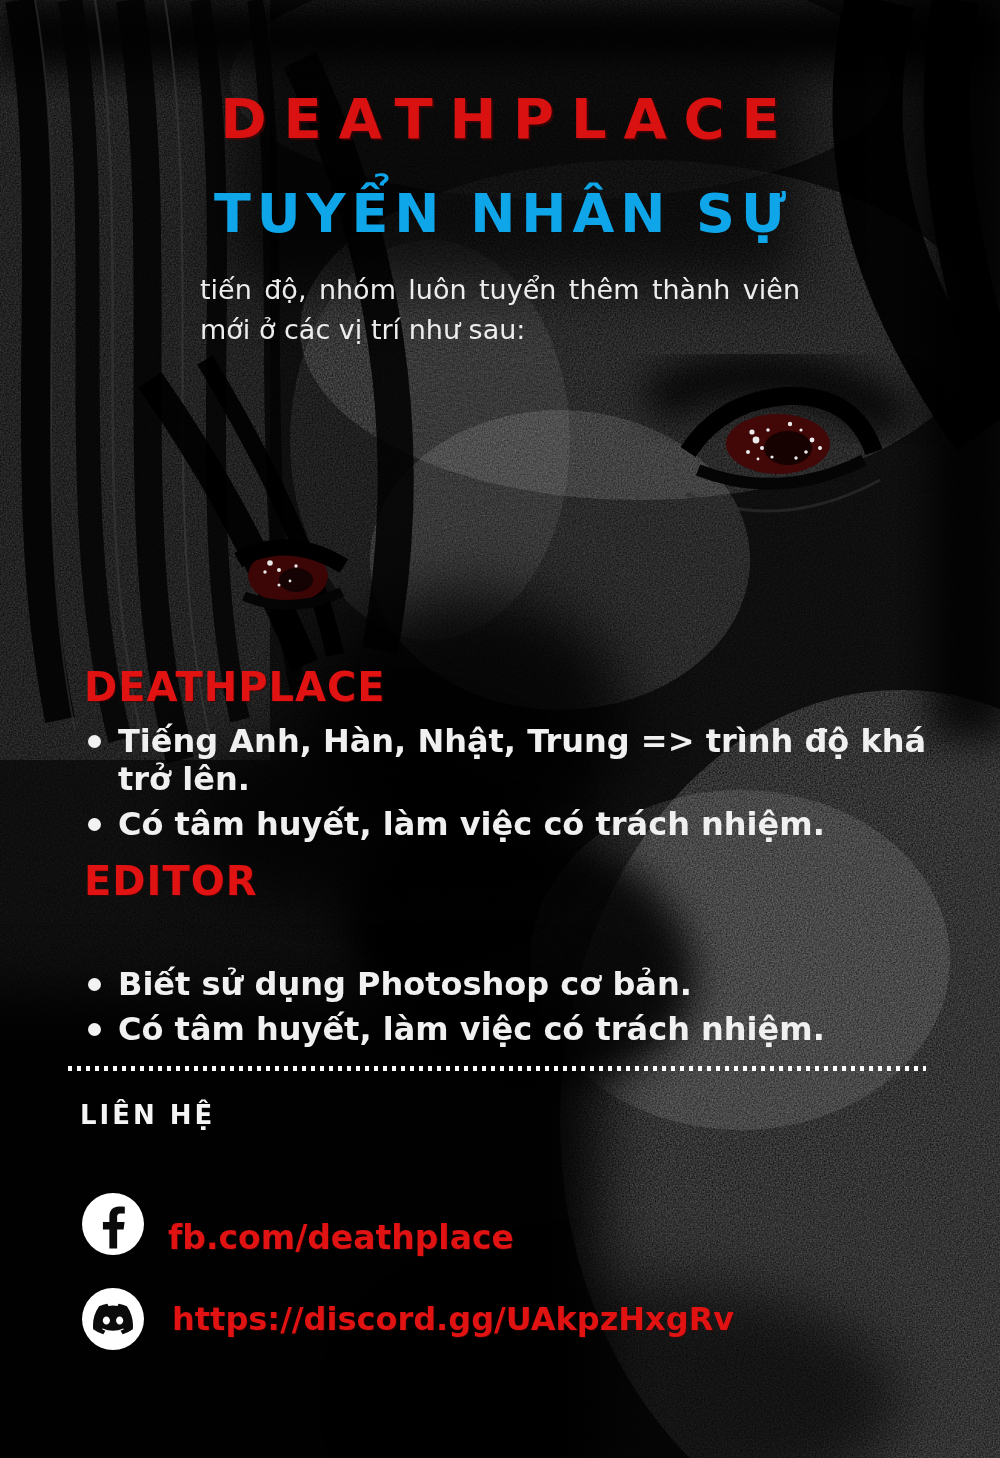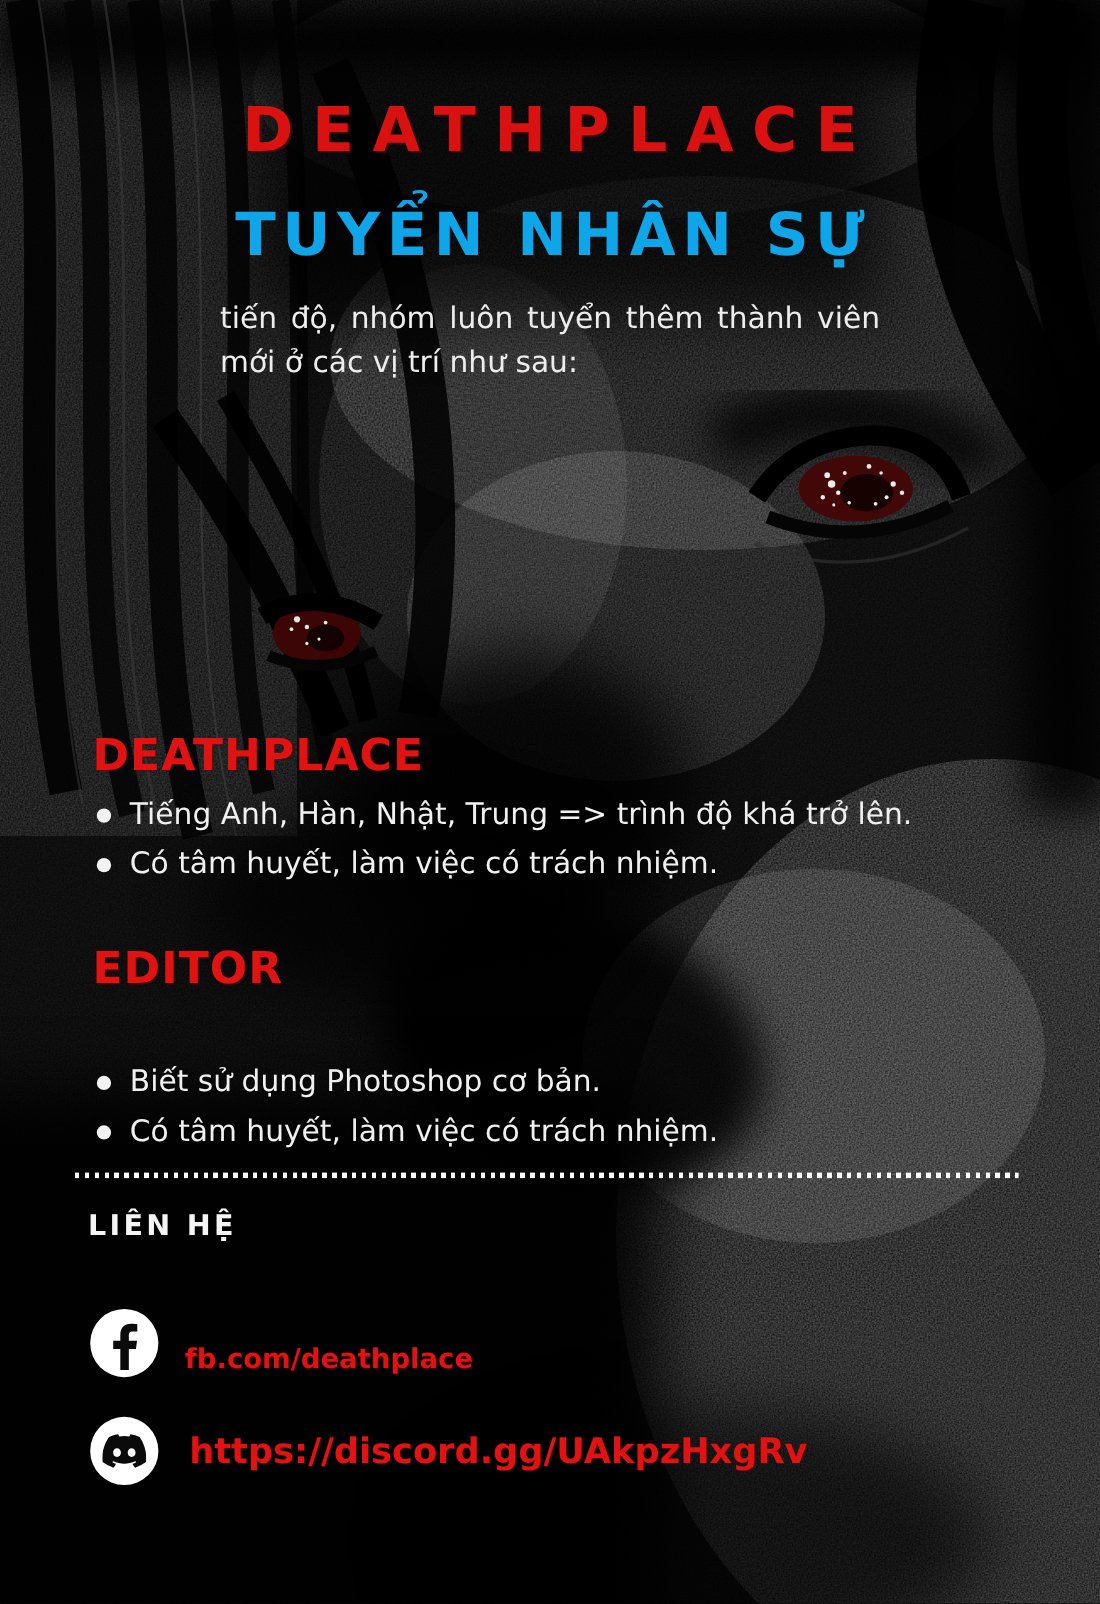--- a/index.html
+++ b/index.html
@@ -33,39 +33,39 @@
     font-size:40px; font-weight:bold; color:#e01212; letter-spacing:1px;
     text-shadow:1px 1px 0 rgba(80,0,0,0.6);
   }
   .h-translator{top:664px; left:84px;}
   .h-editor{top:858px; left:84px;}
   .bullet-list{left:88px; width:840px;}
   .list-translator{top:722px;}
   .list-editor{top:918px;margin-top:47px;}
   .bullet-row{display:flex; align-items:flex-start; gap:17px; margin-bottom:7px;}
   .dot{width:13px; height:13px; border-radius:50%; background:#f2f2f2; margin-top:13px; flex:0 0 auto;}
-  .bullet-text{font-size:27px; line-height:38px; color:#f0f0f0;}
+  .bullet-text{font-size:32px; line-height:38px; color:#f0f0f0;font-weight:bold;}
 
   .divider{
     top:1066px; left:68px; width:858px; height:5px;
     background:repeating-linear-gradient(90deg,#ffffff 0 4px, rgba(0,0,0,0) 4px 9px);
   }
   .contact-heading{
     top:1100px; left:80px; font-size:26px; font-weight:bold; color:#f5f5f5;
     letter-spacing:3px;
   }
   .contact-row{display:flex; align-items:center;}
   .row-fb{top:1190px; left:82px; gap:24px;}
   .row-dc{top:1288px; left:82px; gap:28px;}
   .icon-circle{
     width:62px; height:62px; border-radius:50%; background:#ffffff;
     display:flex; align-items:center; justify-content:center; flex:0 0 auto;
   }
   .contact-link{font-weight:bold; color:#e01212; text-shadow:1px 1px 0 rgba(80,0,0,0.5);}
-  .link-fb{font-size:25px;margin-top:28px;}
+  .link-fb{font-size:33px;margin-top:28px;}
   .link-dc{font-size:32px;}
 </style>
 </head>
 <body>
 
 <div class="poster">
 
   <svg class="bg-art" width="1000" height="1458" viewBox="0 0 1000 1458" aria-hidden="true">
     <defs>
       <filter id="grain" x="-20%" y="-20%" width="140%" height="140%">

